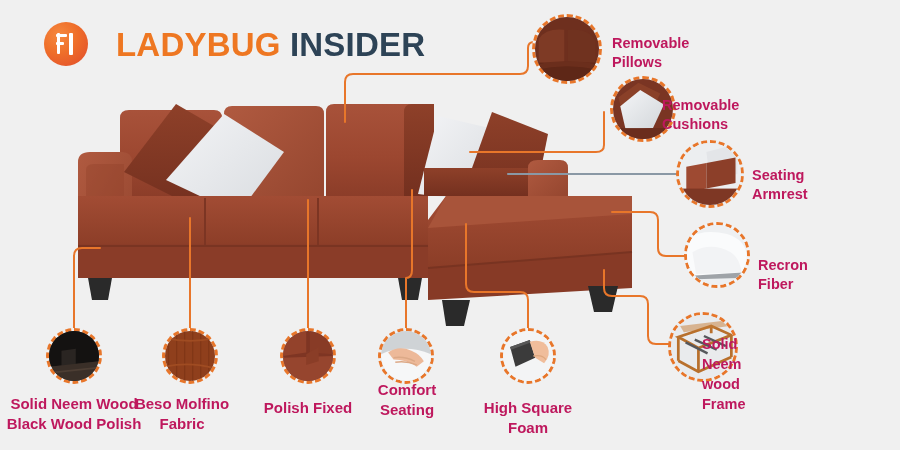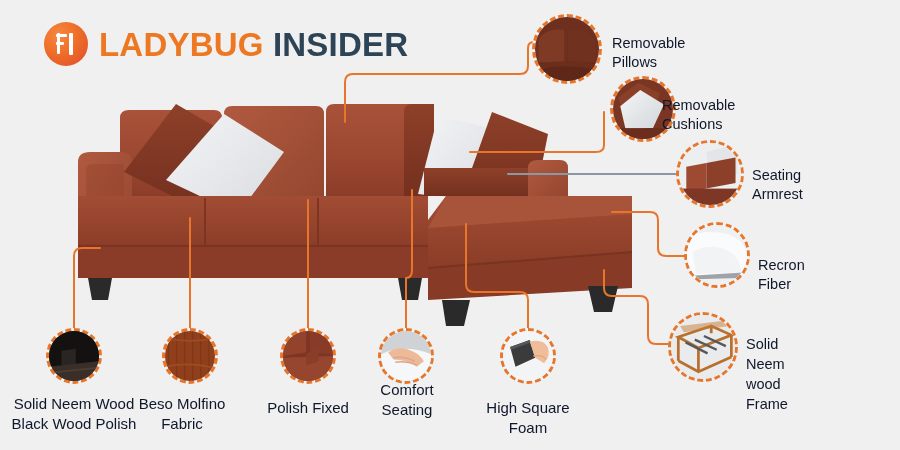--- a/index.html
+++ b/index.html
@@ -5,21 +5,21 @@
   html,body{margin:0;padding:0;}
   body{
     width:900px;height:450px;overflow:hidden;
     background:#f0f0f0;
     font-family:"Liberation Sans", sans-serif;
     position:relative;
   }
   #root{position:relative;width:900px;height:450px;}
 
   
-  .brand{position:absolute;left:44px;top:22px;display:flex;align-items:center;gap:11px;}
+  .brand{position:absolute;left:44px;top:22px;display:flex;align-items:center;gap:28px;}
   .logo-mark{
     width:44px;height:44px;border-radius:50%;
     background:radial-gradient(circle at 34% 30%, #f5893f 0%, #ef6f2a 42%, #e04a2b 100%);
     position:relative;flex:0 0 auto;
   }
   .logo-mark .gl-f{
     position:absolute;left:12px;top:12px;width:11px;height:20px;
   }
   .logo-mark .gl-f:before{content:"";position:absolute;left:0;top:0;width:11px;height:3px;background:#fff;border-radius:1px;}
   .logo-mark .gl-f:after{content:"";position:absolute;left:0;top:8px;width:8px;height:3px;background:#fff;border-radius:1px;}
@@ -39,21 +39,21 @@
   .callout{position:absolute;}
   .bubble{
     position:absolute;border-radius:50%;
     border:3px dashed #e8762a;
     box-sizing:border-box;
     overflow:hidden;
     background:#f2f2f2;
   }
   .bubble .inner{position:absolute;left:0;top:0;width:100%;height:100%;}
   .lbl{
-    position:absolute;color:#0f172a;font-weight:400;
+    position:absolute;color:#be185d;font-weight:700;
     line-height:1.32;white-space:pre-line;
   }
   .lbl.r{font-size:14.5px;}
   .lbl.b{font-size:15px;text-align:center;}
 </style>
 </head>
 <body>
 
 <div id="root">
 
@@ -235,21 +235,21 @@
           <path d="M8 50 L30 62 L66 46"></path>
         </g>
         <g stroke="#55585c" stroke-width="2.6">
           <path d="M16 30 L40 42"></path>
             <path d="M26 27 L50 38"></path>
             <path d="M36 23 L60 34"></path>
         </g>
         <path d="M10 12 L60 6 L64 12 L14 19 Z" fill="#c57b33" opacity=".5"></path>
       </svg>
     </div>
-    <div class="lbl r" style="left:702px;top:334px;line-height:1.38;margin-left:44px;">Solid Neem
+    <div class="lbl r" style="left:702px;top:334px;line-height:1.38;">Solid Neem
 wood Frame</div>
   </div>
 
   <div class="callout">
     <div class="bubble" style="left:46px;top:328px;width:56px;height:56px;">
       <svg class="inner" viewBox="0 0 56 56">
         <rect width="56" height="56" fill="#231f1d"></rect>
         <path d="M0 0 L56 0 L56 34 L0 40 Z" fill="#141211"></path>
         <path d="M14 22 L30 20 L30 40 L14 42 Z" fill="#2a2522"></path>
         <path d="M0 40 L56 34 L56 56 L0 56 Z" fill="#3a2f28"></path>

